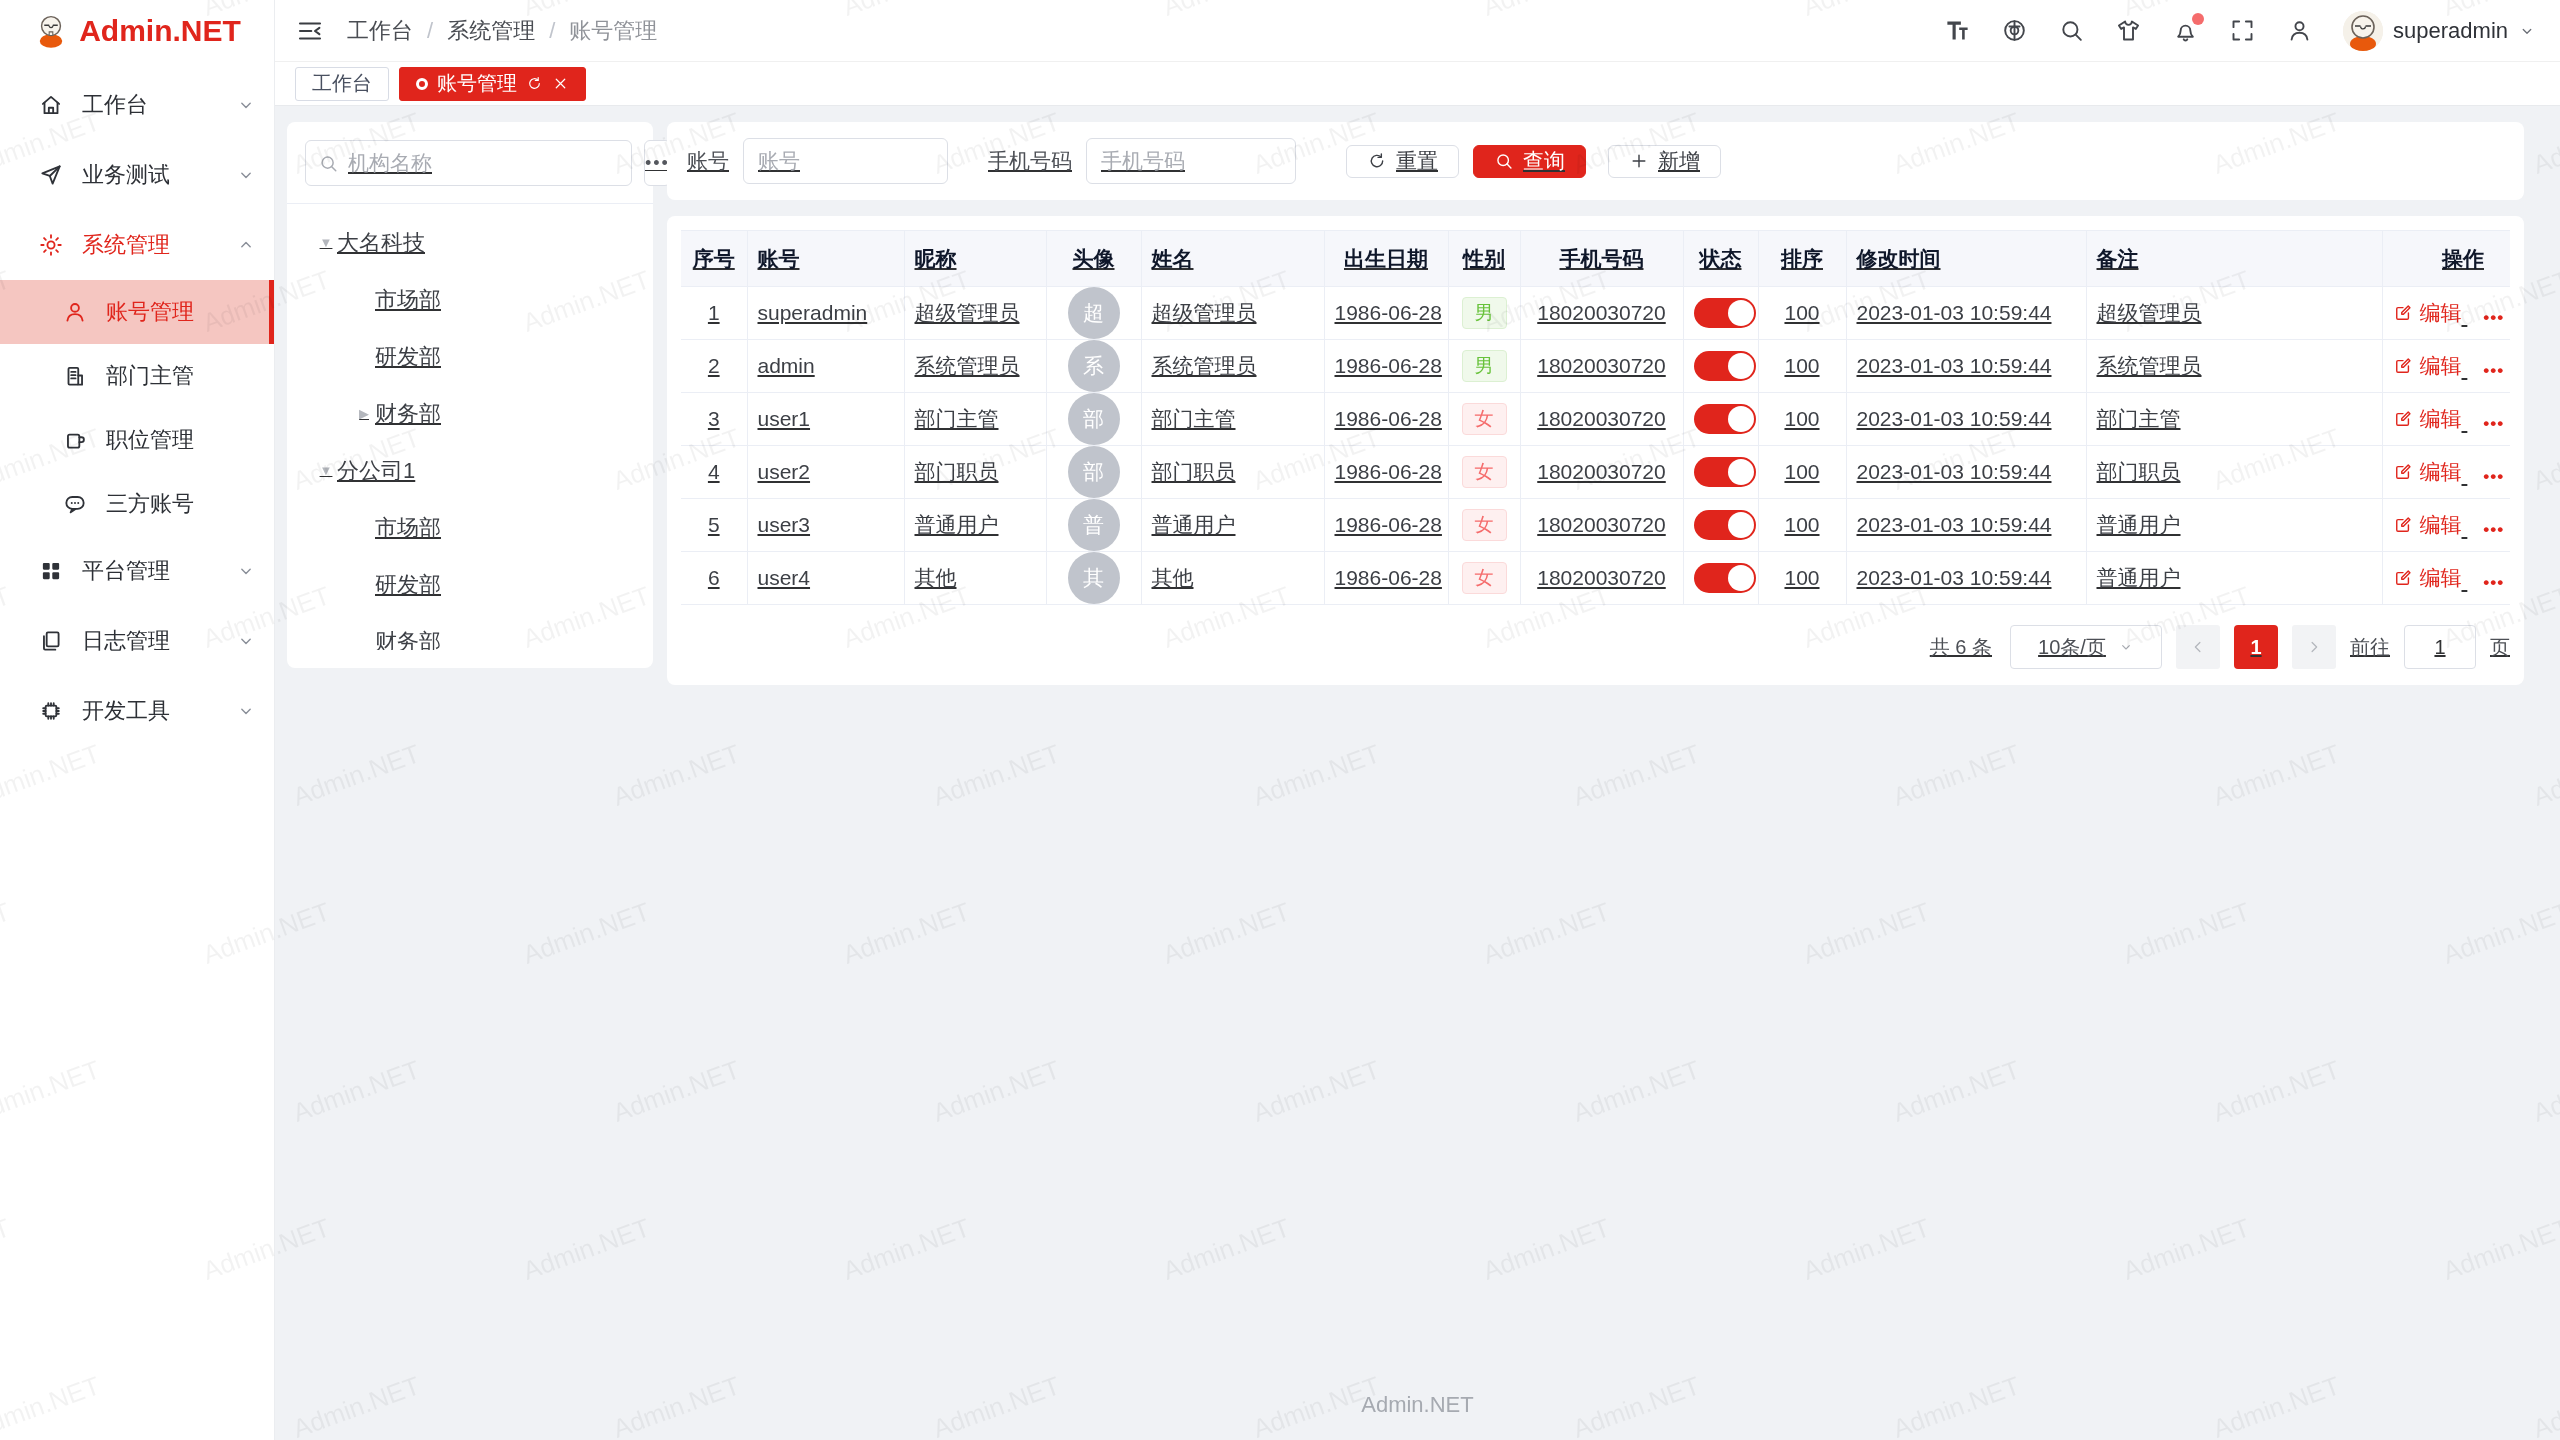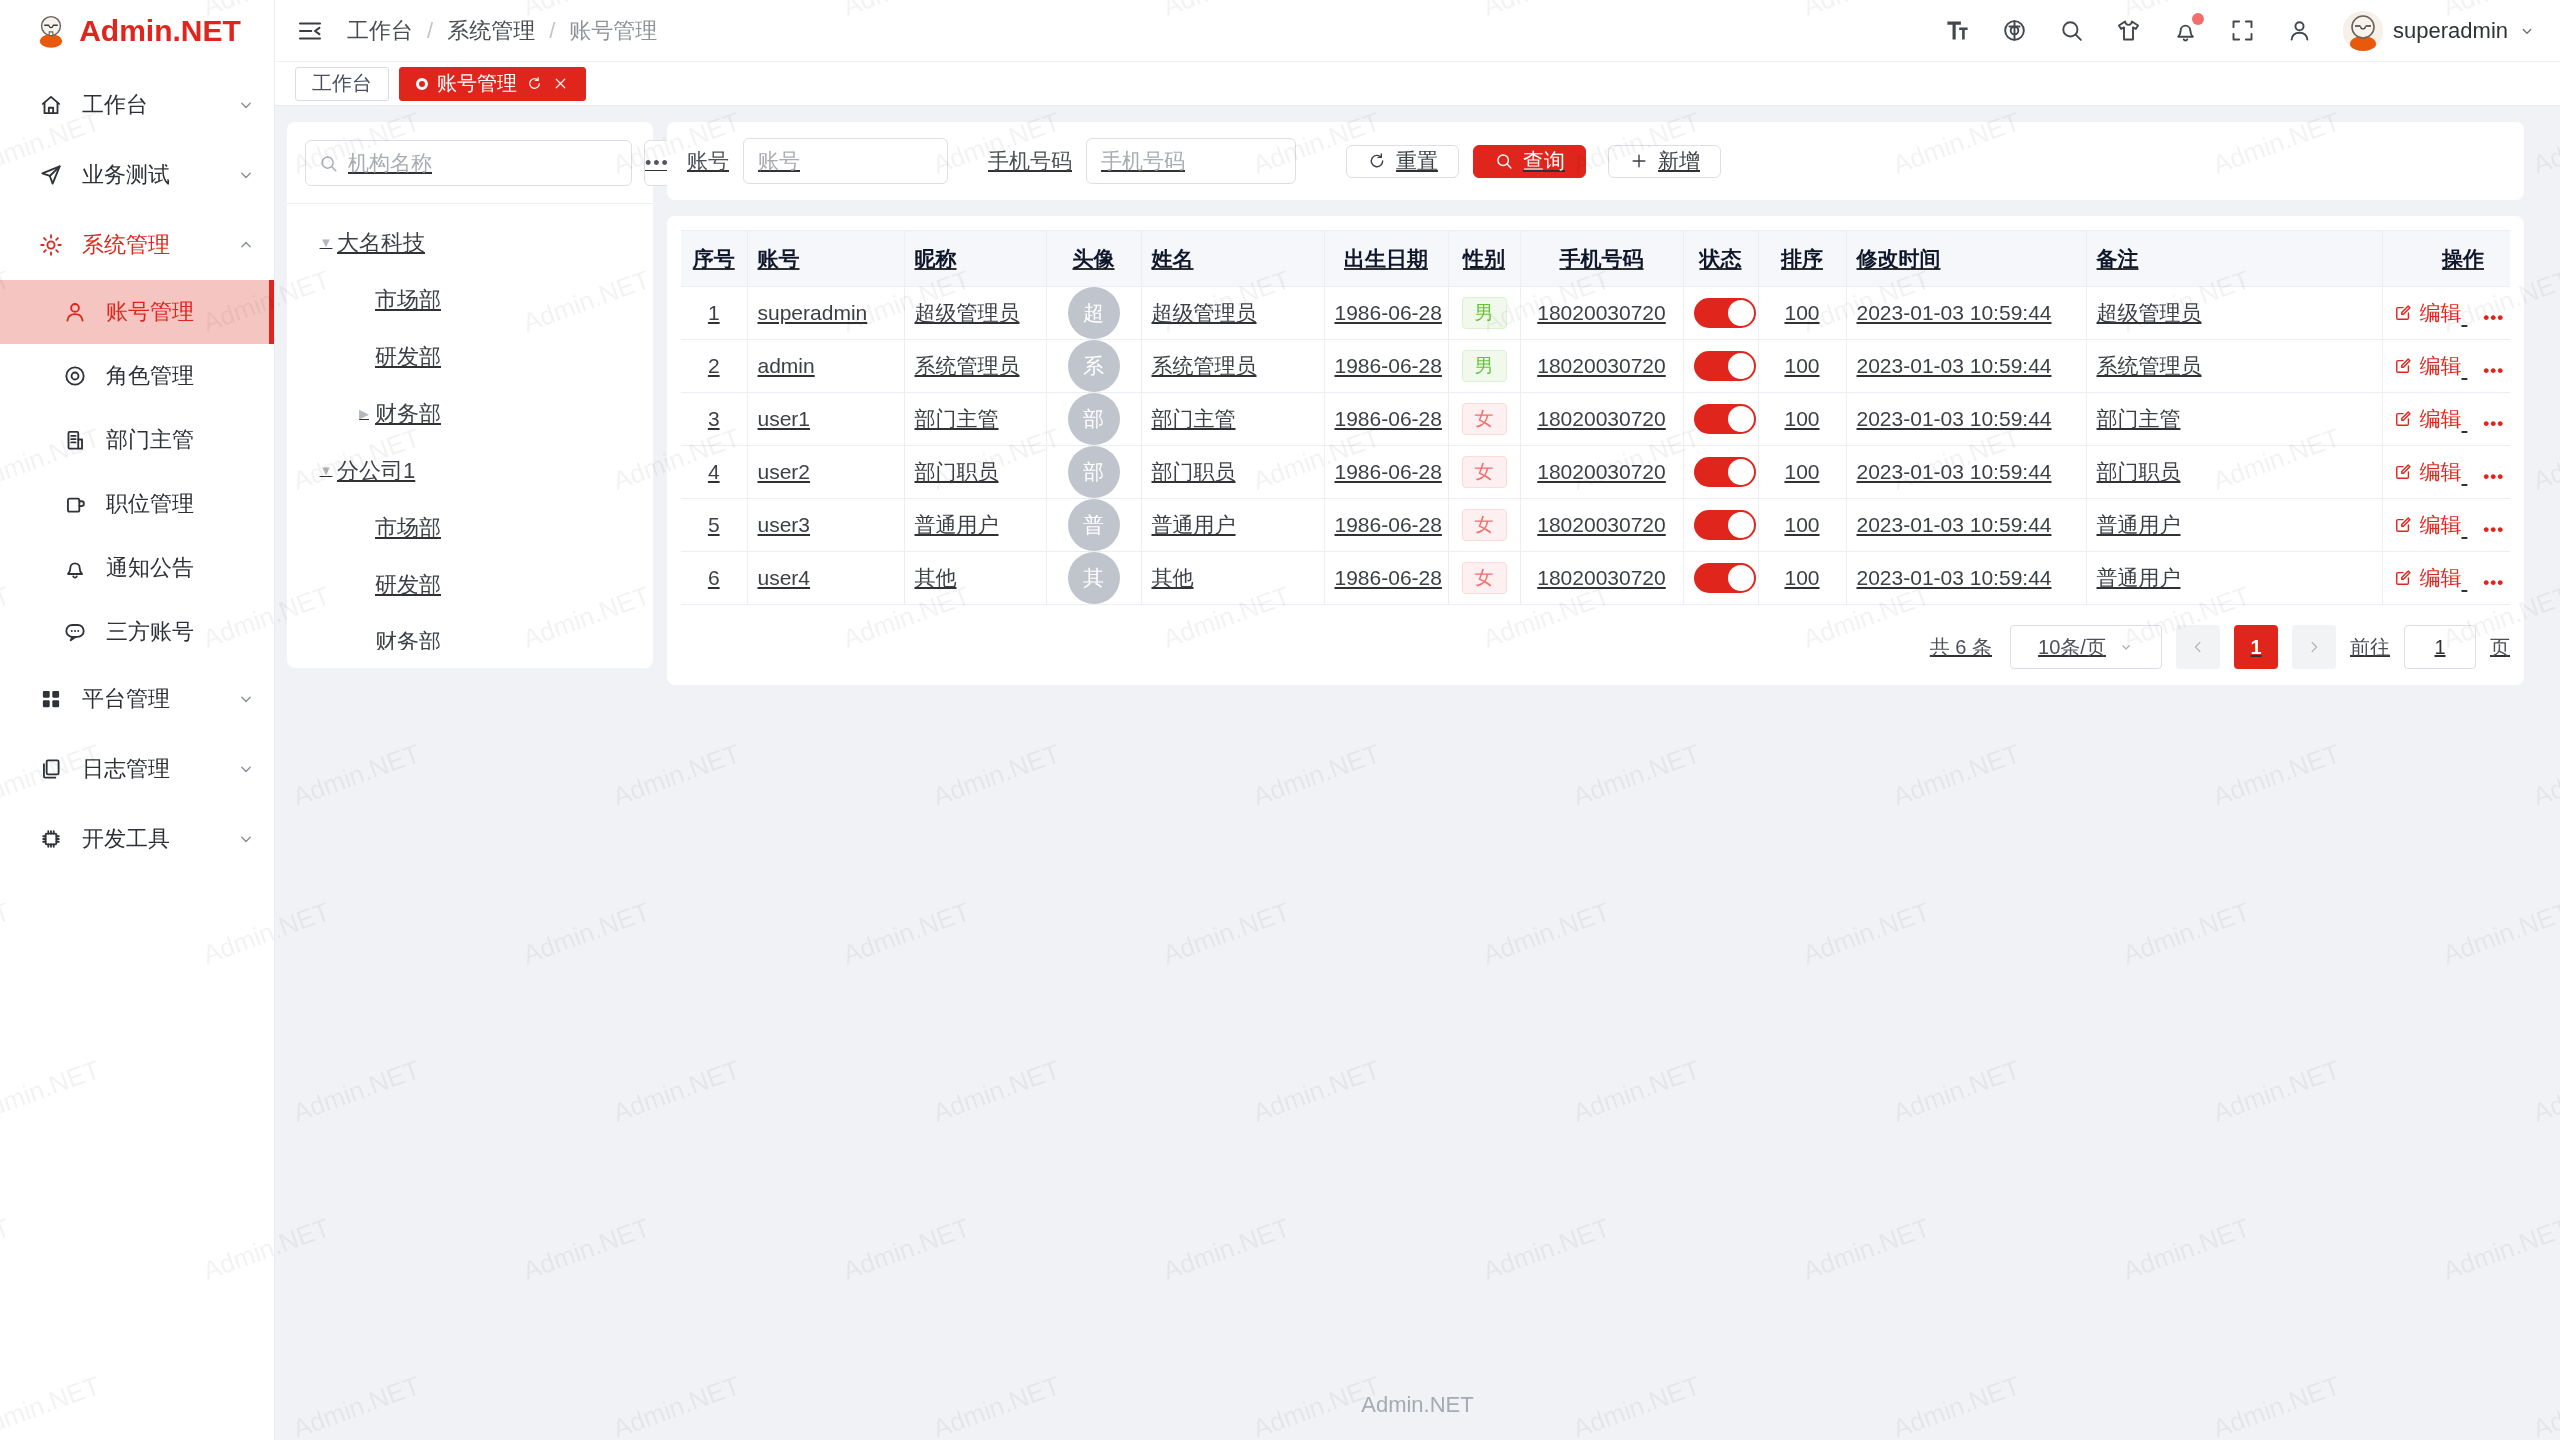--- a/index.html
+++ b/index.html
@@ -199,56 +199,36 @@
               <circle cx="12" cy="8.2" r="3.6"></circle>
               <path d="M5 20c.5-4 3.4-6 7-6s6.5 2 7 6"></path>
             </svg>
           </span>
     <span class="mi-label">账号管理</span>
 
   </div>
         <div class="menu-item sub">
     <span class="mi-icon">
             <svg viewBox="0 0 24 24" fill="none" stroke="currentColor" stroke-width="1.7" stroke-linecap="round" stroke-linejoin="round">
-              <circle cx="12" cy="12" r="8"></circle>
-              <circle cx="12" cy="12" r="3.2"></circle>
-            </svg>
-          </span>
-    <span class="mi-label">角色管理</span>
-
-  </div>
-        <div class="menu-item sub">
-    <span class="mi-icon">
-            <svg viewBox="0 0 24 24" fill="none" stroke="currentColor" stroke-width="1.7" stroke-linecap="round" stroke-linejoin="round">
               <rect x="6" y="4.5" width="9" height="15.5" rx="1"></rect>
               <path d="M8.5 8.2h4M8.5 11.2h4M8.5 14.2h4"></path>
               <path d="M15 11.5h3.5V20H15"></path>
             </svg>
           </span>
     <span class="mi-label">部门主管</span>
 
   </div>
         <div class="menu-item sub">
     <span class="mi-icon">
             <svg viewBox="0 0 24 24" fill="none" stroke="currentColor" stroke-width="1.7" stroke-linecap="round" stroke-linejoin="round">
               <rect x="5.5" y="7" width="10.5" height="12" rx="1.5"></rect>
               <path d="M16 9.5h2a2.2 2.2 0 0 1 0 4.4h-2"></path>
             </svg>
           </span>
     <span class="mi-label">职位管理</span>
-
-  </div>
-        <div class="menu-item sub">
-    <span class="mi-icon">
-            <svg viewBox="0 0 24 24" fill="none" stroke="currentColor" stroke-width="1.7" stroke-linecap="round" stroke-linejoin="round">
-              <path d="M5.5 17.5h13c-1.6-1.6-2.2-3.3-2.2-5.5a4.3 4.3 0 0 0-8.6 0c0 2.2-.6 3.9-2.2 5.5z"></path>
-              <path d="M10.4 19.8a1.7 1.7 0 0 0 3.2 0"></path>
-            </svg>
-          </span>
-    <span class="mi-label">通知公告</span>
 
   </div>
         <div class="menu-item sub">
     <span class="mi-icon">
             <svg viewBox="0 0 24 24" fill="none" stroke="currentColor" stroke-width="1.7" stroke-linecap="round" stroke-linejoin="round">
               <rect x="4" y="5.5" width="16" height="11" rx="5.5"></rect>
               <path d="M9.5 16.5l-1.5 3.2 4.5-3.2"></path>
               <circle cx="9" cy="11" r=".9" fill="currentColor" stroke="none"></circle>
               <circle cx="12" cy="11" r=".9" fill="currentColor" stroke="none"></circle>
               <circle cx="15" cy="11" r=".9" fill="currentColor" stroke="none"></circle>

